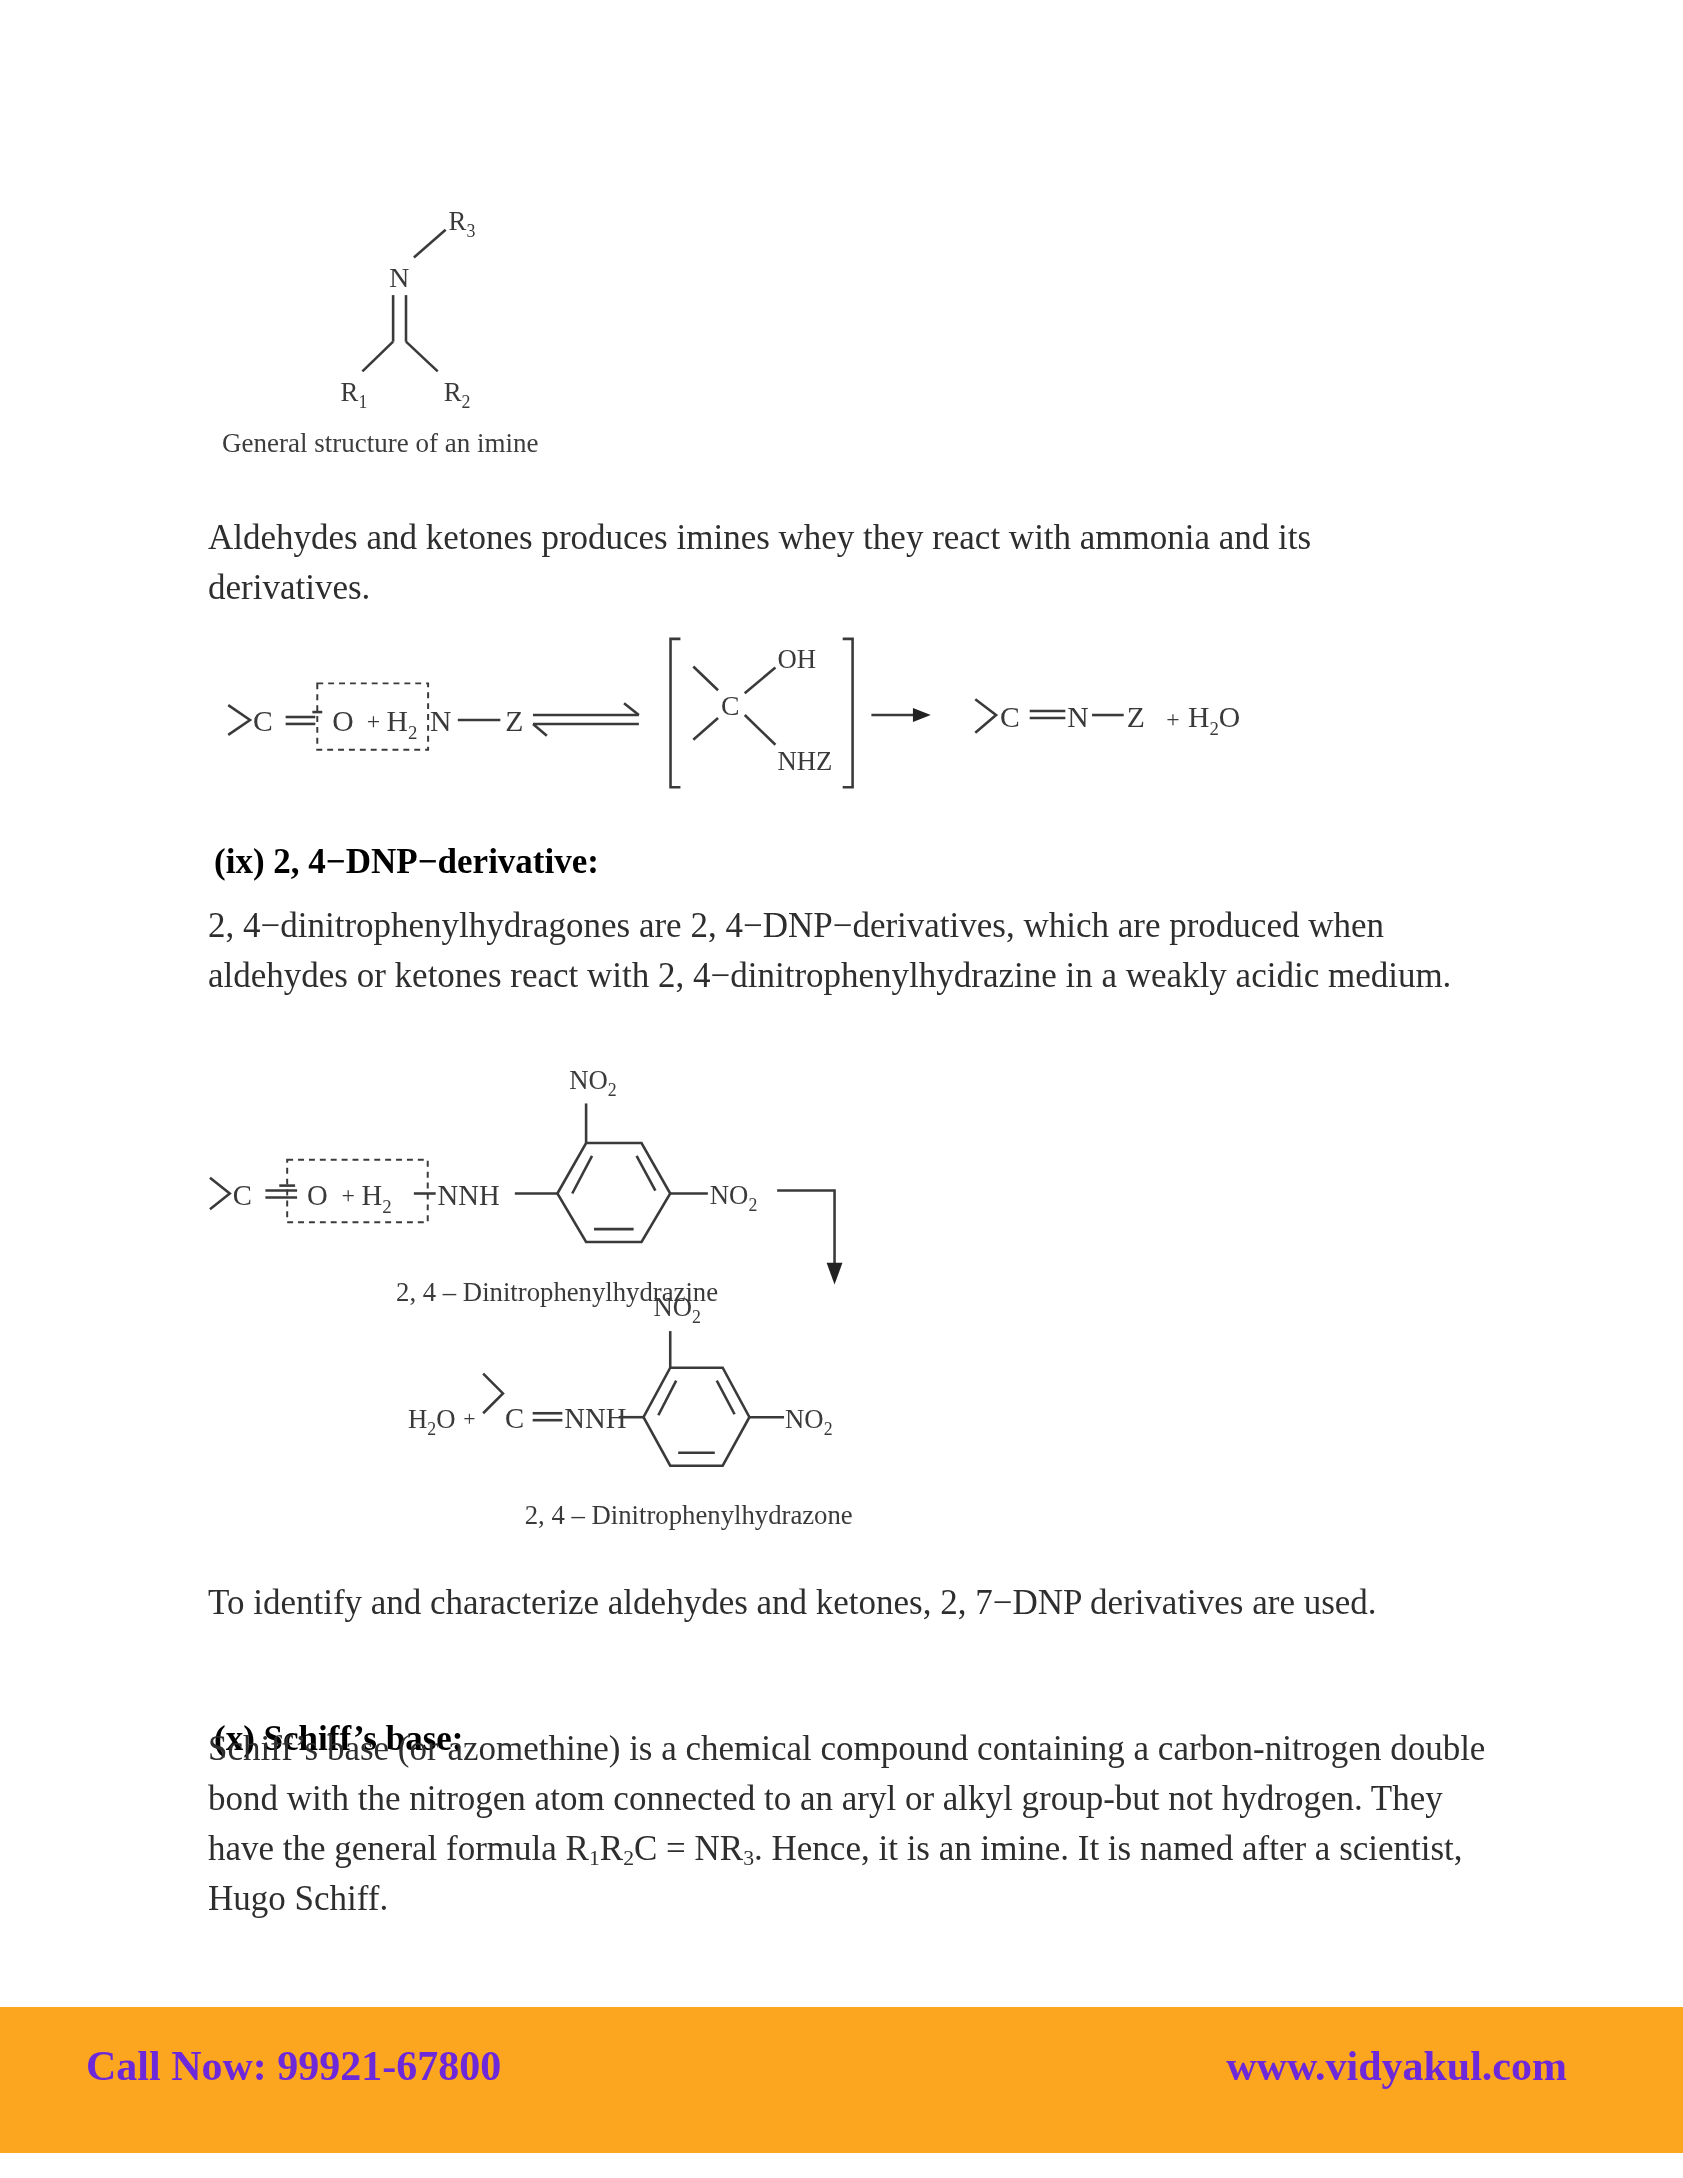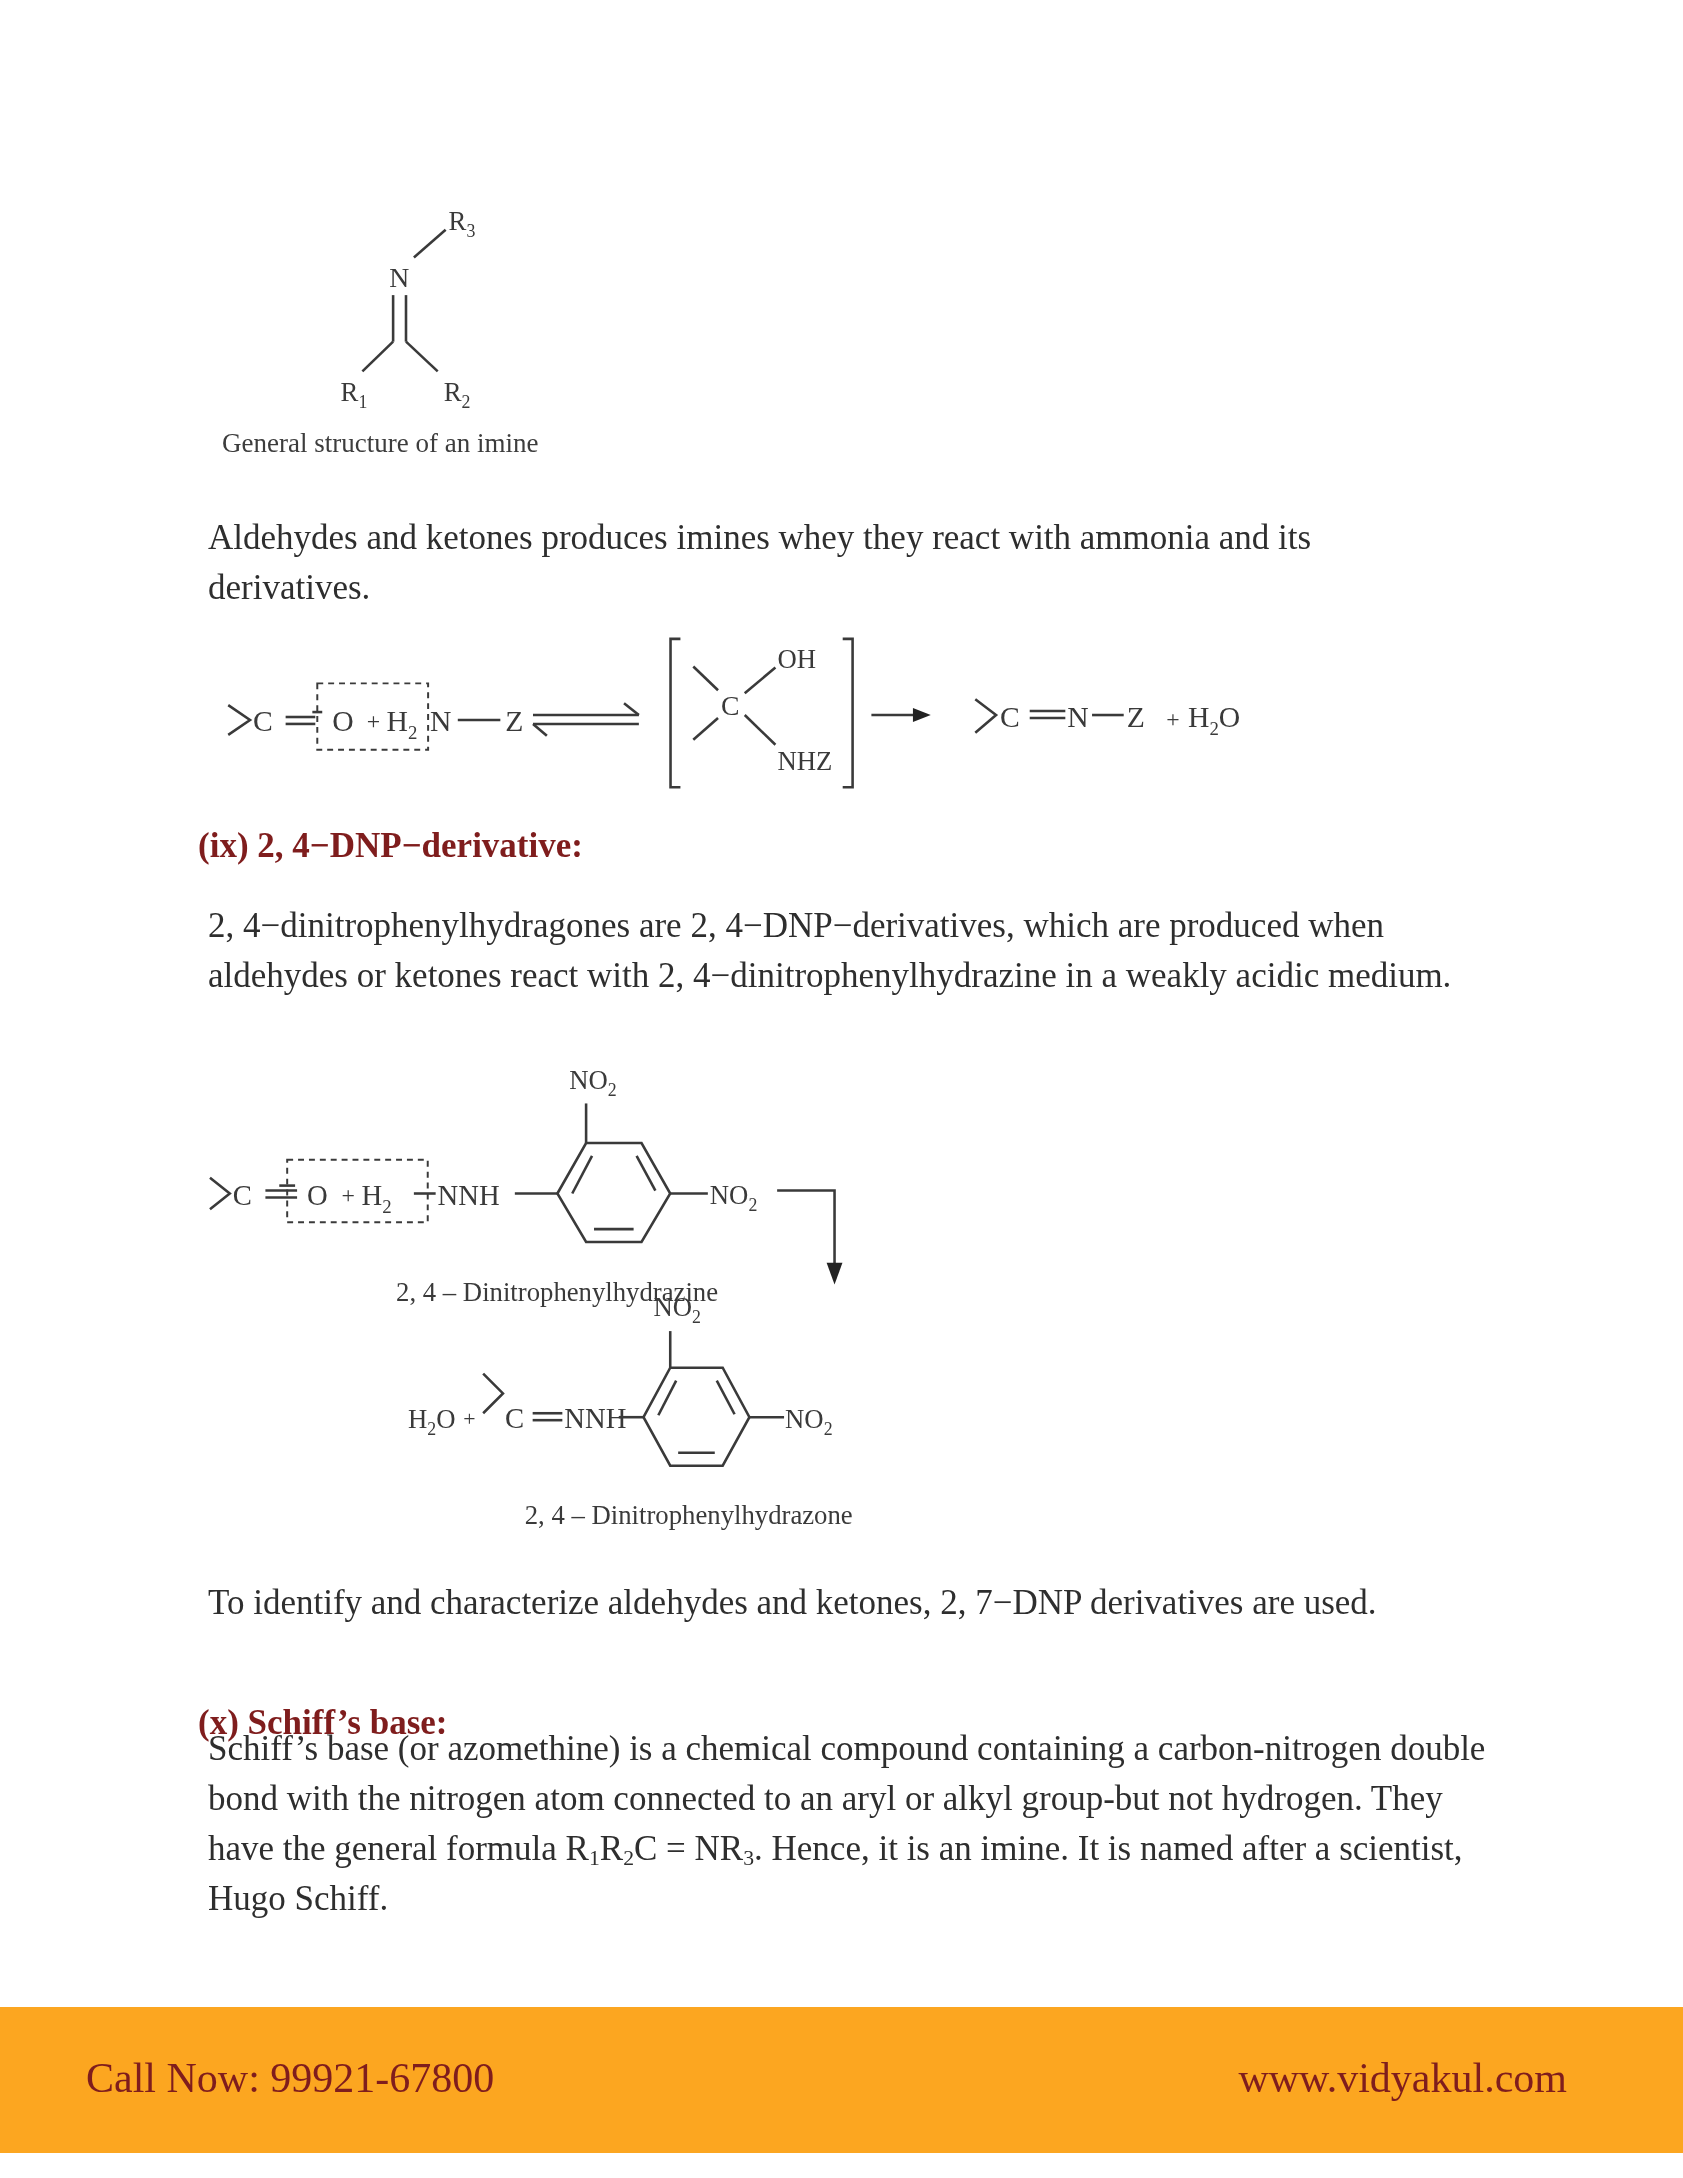--- a/index.html
+++ b/index.html
@@ -1,24 +1,24 @@
 <!DOCTYPE html>
 <html><head>
 <meta charset="utf-8">
 <style>
   html, body { margin:0; padding:0; }
   body { width:1683px; height:2178px; position:relative; background:#ffffff; overflow:hidden;
          font-family:"Liberation Serif","DejaVu Serif",serif; color:#2b2b2b; }
   .abs { position:absolute; }
   .para { position:absolute; left:198px; width:1287px; font-size:35px; line-height:50px; color:#2e2e2e; margin:10px; }
-  .heading { position:absolute; left:198px; font-size:35px; font-weight:bold; color:#7f1d1d; margin:0; line-height:44px; }
+  .heading { position:absolute; left:198px; font-size:35px; font-weight:bold; color:#000000; margin:16px; line-height:44px; }
   .caption { position:absolute; font-size:27px; color:#3d3d3d; white-space:nowrap;text-align:center; }
   svg text { font-family:"Liberation Serif","DejaVu Serif",serif; fill:#3a3a3a; }
   .banner { position:absolute; left:0; top:2007px; width:1683px; height:146px; background:#fca620; }
-  .banner-text { position:absolute; top:44px; font-size:42px; font-weight:normal; color:#7f1d1d; line-height:55px; white-space:nowrap; }
+  .banner-text { position:absolute; top:32px; font-size:42px; font-weight:bold; color:#6d28d9; line-height:55px; white-space:nowrap; }
   .call { left:86px; }
   .web { right:116px;margin-left:35px; }
   sub { font-size:0.62em; vertical-align:-0.25em; line-height:0; }
 </style>
 </head>
 <body>
 
 <svg class="abs" style="left:297px;top:188px;" width="218" height="238" viewBox="0 0 220 240">
   <g stroke="#3a3a3a" stroke-width="2.6" fill="none">
     <line x1="118" y1="70" x2="150" y2="42"></line>

